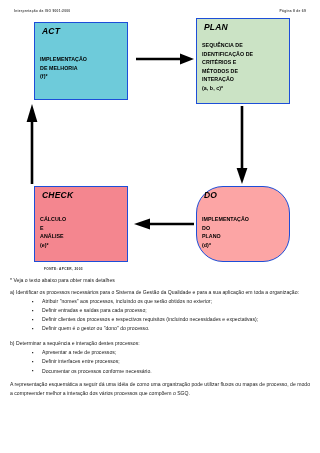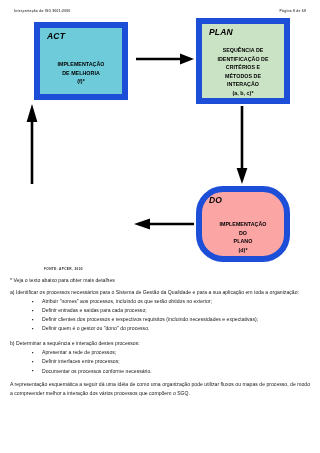--- a/index.html
+++ b/index.html
@@ -36,22 +36,22 @@
     position: absolute;
     top: 18px;
     left: 0;
     width: 320px;
     height: 250px;
   }
 
   .pdca-box {
     position: absolute;
     box-sizing: border-box;
-    border: 6px solid #1d4ed8;
-    text-align: center;
+    border: 1px solid #1d4ed8;
+    text-align: left;
   }
   .pdca-title {
     position: absolute;
     top: 4px;
     left: 7px;
     font-size: 8.5px;
     font-weight: bold;
     font-style: italic;
     letter-spacing: 0.2px;
     line-height: 1;
@@ -184,20 +184,27 @@
   <div class="pdca-box" id="box-plan" style="background: rgb(203, 227, 197);">
     <div class="pdca-title">PLAN</div>
     <div class="pdca-body">SEQUÊNCIA DE
 IDENTIFICAÇÃO DE
 CRITÉRIOS E
 MÉTODOS DE
 INTERAÇÃO
 (a, b, c)*</div>
   </div>
 
+  <div class="pdca-box" id="box-check" style="background: rgb(244, 134, 143);">
+    <div class="pdca-title">CHECK</div>
+    <div class="pdca-body">CÁLCULO
+E
+ANÁLISE
+(e)*</div>
+  </div>
 
   <div class="pdca-box" id="box-do" style="background: #fca5a5; border-radius: 27px;">
     <div class="pdca-title">DO</div>
     <div class="pdca-body">IMPLEMENTAÇÃO
 DO
 PLANO
 (d)*</div>
   </div>
 
   <div class="arrow" id="arrow-act-to-plan">

